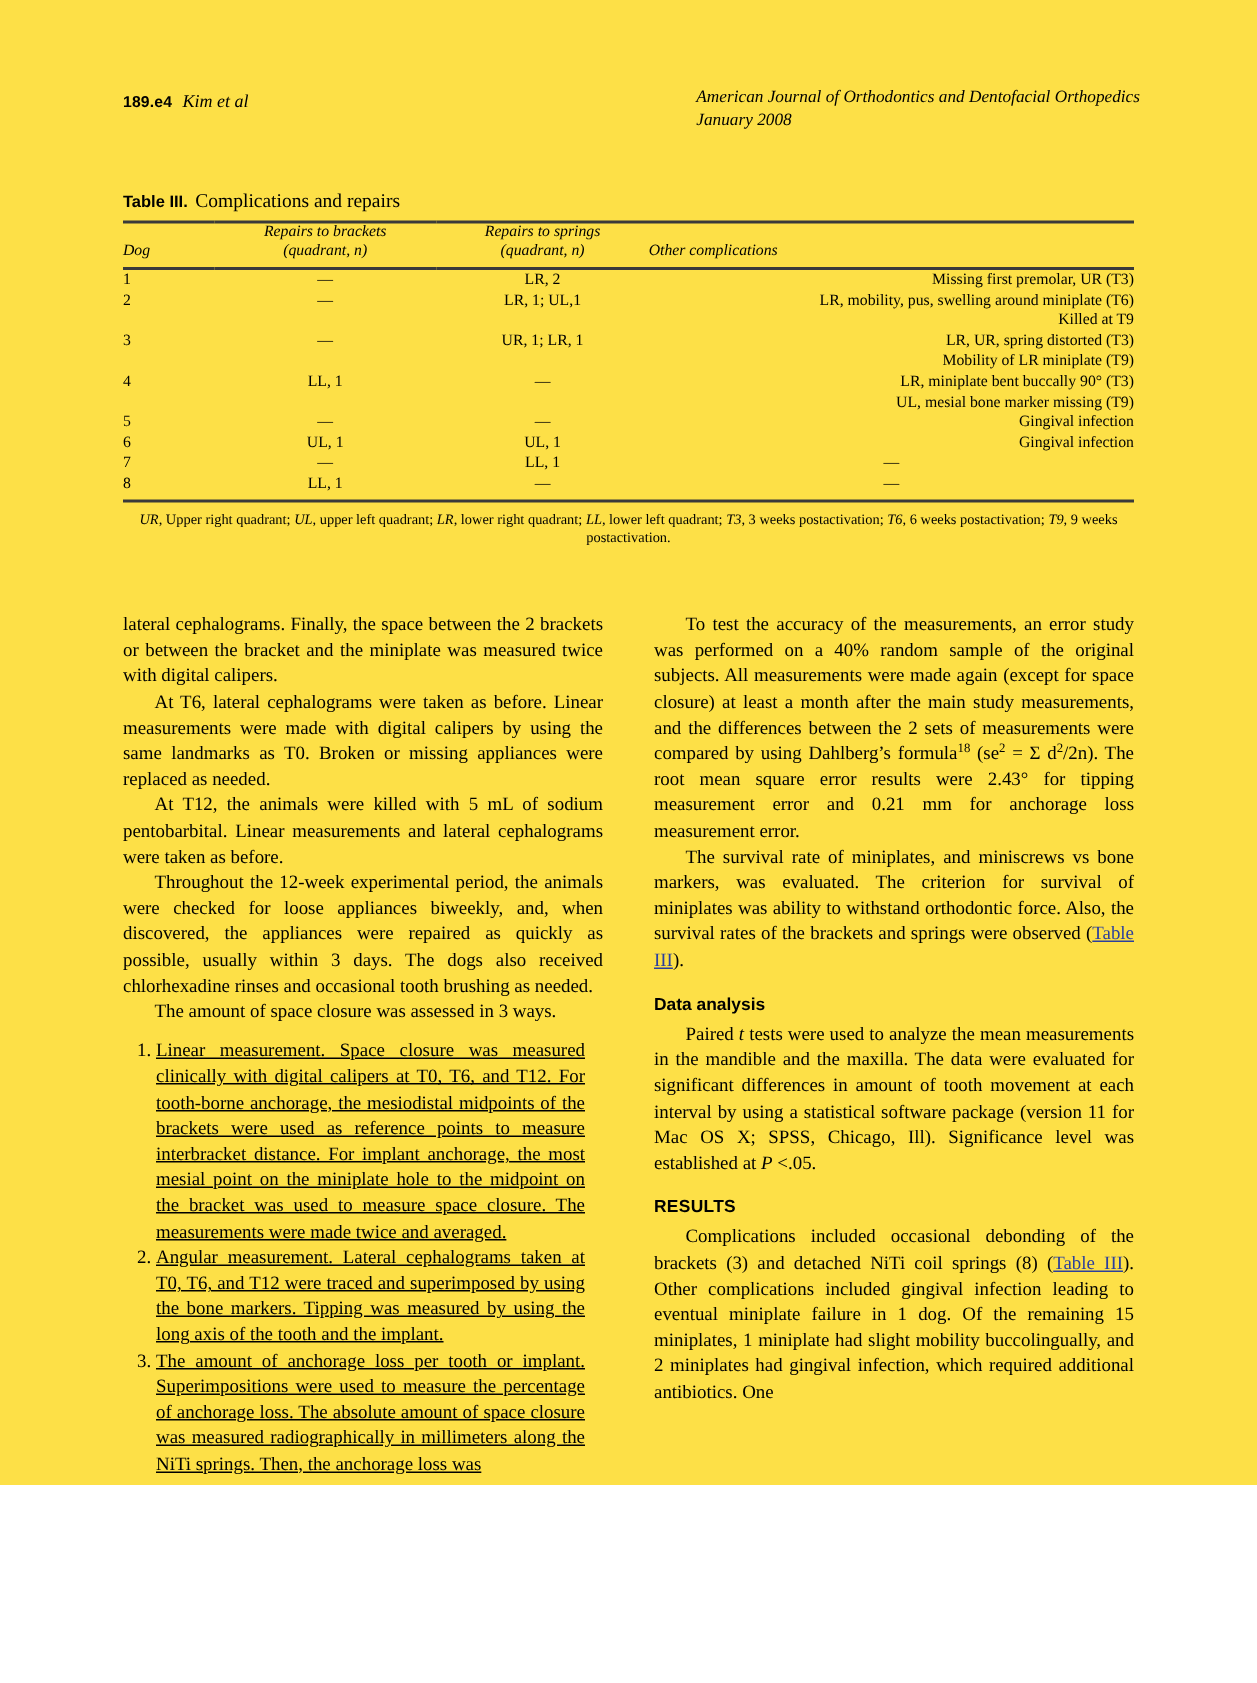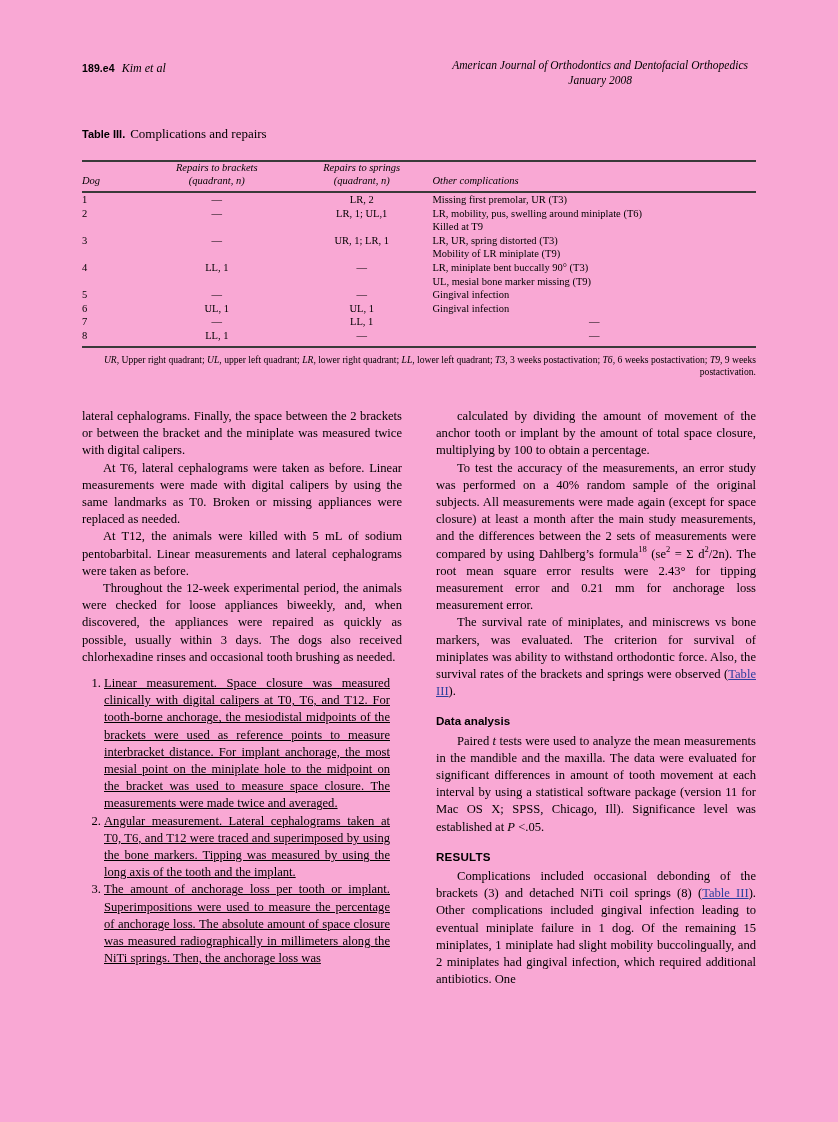--- a/index.html
+++ b/index.html
@@ -7,22 +7,22 @@
     padding: 0;
     background: #ffffff;
   }
   body {
     font-family: "Liberation Serif", serif;
     color: #000000;
   }
   #page {
     position: relative;
     width: 838px;
-    height: 1122px;
-    background: #f9a8d4;
+    height: 990px;
+    background: #fde047;
     overflow: hidden;
   }
 
   
   .runhead {
     position: absolute;
     top: 58px;
     left: 82px;
     right: 78px;
     height: 40px;
@@ -40,40 +40,40 @@
     letter-spacing: 0.1px;
   }
   .runhead-authors {
     font-family: "Liberation Serif", serif;
     font-style: italic;
     font-size: 12px;
     margin-left: 7px;
   }
   .runhead-right {
     position: absolute;
-    right: 12px;
+    right: 0;
     top: 0;
-    text-align: center;
+    text-align: left;
     font-family: "Liberation Serif", serif;
     font-style: italic;
     font-size: 11.5px;
     line-height: 15px;
   }
 
   
   .table-block {
     position: absolute;
     top: 126px;
     left: 82px;
     width: 674px;
   }
   .table-caption {
     font-family: "Liberation Sans", sans-serif;
     font-size: 11px;
-    margin-bottom: 18px;
+    margin-bottom: 5px;
     white-space: nowrap;
   }
   .table-caption .tnum {
     font-weight: bold;
   }
   .table-caption .ttitle {
     font-family: "Liberation Serif", serif;
     font-size: 13px;
     font-weight: normal;
     margin-left: 5px;
@@ -105,36 +105,36 @@
   table.data tbody td {
     padding: 0;
     font-size: 10.5px;
     line-height: 13.6px;
     vertical-align: top;
     font-family: "Liberation Serif", serif;
   }
   td.c-dog      { text-align: left; padding-left: 1px; }
   td.c-brackets { text-align: center; }
   td.c-springs  { text-align: center; }
-  td.c-other    { text-align: left; padding-left: 16px; }
+  td.c-other    { text-align: right; padding-left: 16px; }
   td.c-other.dash { text-align: center; padding-left: 0; }
   .row-pad-top td { padding-top: 6px; }
   .dashmark { font-size: 10.5px; }
   .sub-line { display: block; }
 
   .tbl-foot-rule {
     border-top: 2.2px solid #3a3a3a;
     margin-top: 3px;
   }
   .table-note {
     font-size: 9.6px;
     line-height: 12.6px;
     margin-top: 6px;
     font-family: "Liberation Serif", serif;
-    text-align: right;
+    text-align: center;
   }
   .table-note i { font-style: italic; }
 
   
   .columns {
     position: absolute;
     top: 408px;
     left: 82px;
     width: 674px;
     height: 690px;
@@ -318,29 +318,29 @@
     <div class="table-note"><i>UR</i><span>, Upper right quadrant; </span><i>UL</i><span>, upper left quadrant; </span><i>LR</i><span>, lower right quadrant; </span><i>LL</i><span>, lower left quadrant; </span><i>T3</i><span>, 3 weeks postactivation; </span><i>T6</i><span>, 6 weeks postactivation; </span><i>T9</i><span>, 9 weeks postactivation.</span></div>
   </div>
 
   <div class="columns">
 
     <div class="col col-left">
       <p class="noindent">lateral cephalograms. Finally, the space between the 2 brackets or between the bracket and the miniplate was measured twice with digital calipers.</p>
       <p>At T6, lateral cephalograms were taken as before. Linear measurements were made with digital calipers by using the same landmarks as T0. Broken or missing appliances were replaced as needed.</p>
       <p>At T12, the animals were killed with 5 mL of sodium pentobarbital. Linear measurements and lateral cephalograms were taken as before.</p>
       <p>Throughout the 12-week experimental period, the animals were checked for loose appliances biweekly, and, when discovered, the appliances were repaired as quickly as possible, usually within 3 days. The dogs also received chlorhexadine rinses and occasional tooth brushing as needed.</p>
+      <p>The amount of space closure was assessed in 3 ways.</p>
       <ol class="numlist">
         <li>Linear measurement. Space closure was measured clinically with digital calipers at T0, T6, and T12. For tooth-borne anchorage, the mesiodistal midpoints of the brackets were used as reference points to measure interbracket distance. For implant anchorage, the most mesial point on the miniplate hole to the midpoint on the bracket was used to measure space closure. The measurements were made twice and averaged.</li>
         <li>Angular measurement. Lateral cephalograms taken at T0, T6, and T12 were traced and superimposed by using the bone markers. Tipping was measured by using the long axis of the tooth and the implant.</li>
         <li>The amount of anchorage loss per tooth or implant. Superimpositions were used to measure the percentage of anchorage loss. The absolute amount of space closure was measured radiographically in millimeters along the NiTi springs. Then, the anchorage loss was</li>
       </ol>
     </div>
 
     <div class="col col-right">
-      <p>calculated by dividing the amount of movement of the anchor tooth or implant by the amount of total space closure, multiplying by 100 to obtain a percentage.</p>
 
       <p class="gap-before"><span>To test the accuracy of the measurements, an error study was performed on a 40% random sample of the original subjects. All measurements were made again (except for space closure) at least a month after the main study measurements, and the differences between the 2 sets of measurements were compared by using Dahlberg’s formula</span><sup>18</sup><span> (se</span><sup>2</sup><span> = Σ d</span><sup>2</sup><span>/2n). The root mean square error results were 2.43° for tipping measurement error and 0.21 mm for anchorage loss measurement error.</span></p>
 
       <p><span>The survival rate of miniplates, and miniscrews vs bone markers, was evaluated. The criterion for survival of miniplates was ability to withstand orthodontic force. Also, the survival rates of the brackets and springs were observed (</span><a class="lnk" href="#">Table III</a><span>).</span></p>
 
       <div class="subhead">Data analysis</div>
 
       <p><span>Paired </span><i class="it">t</i><span> tests were used to analyze the mean measurements in the mandible and the maxilla. The data were evaluated for significant differences in amount of tooth movement at each interval by using a statistical software package (version 11 for Mac OS X; SPSS, Chicago, Ill). Significance level was established at </span><i class="it">P</i><span> &lt;.05.</span></p>
 
       <div class="subhead caps">RESULTS</div>

